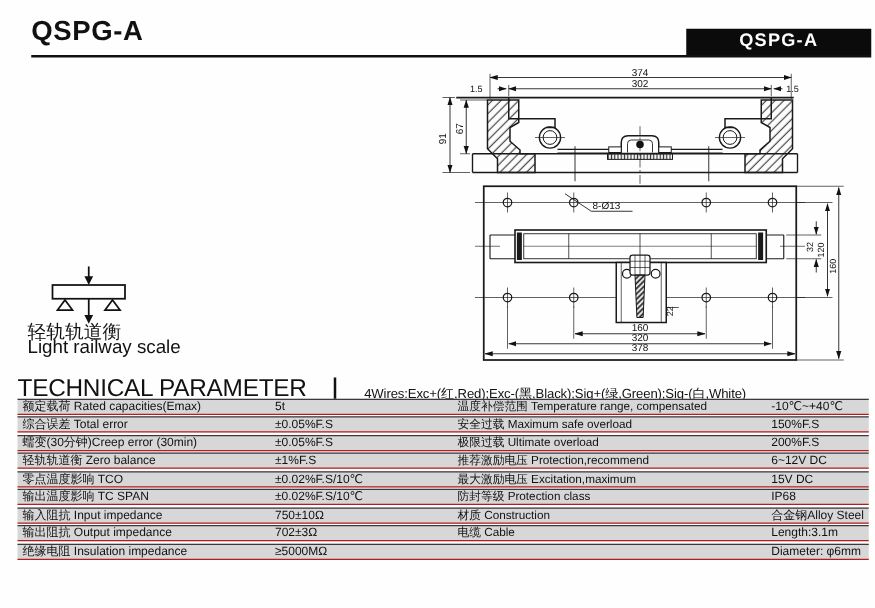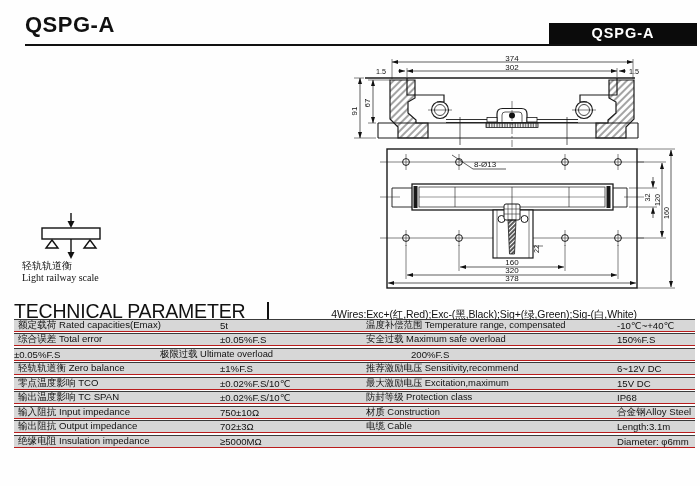--- a/index.html
+++ b/index.html
@@ -6,25 +6,25 @@
   body{
     width:700px;height:486px;position:relative;background:#fefefe;
     font-family:"Liberation Sans","DejaVu Sans",sans-serif;color:#111;overflow:hidden;
   }
   .title{position:absolute;left:25px;top:12px;font-size:22px;font-weight:bold;letter-spacing:.5px;}
   .rule{position:absolute;left:25px;top:44px;width:672px;height:2px;background:#111;}
   .badge{position:absolute;left:549px;top:23px;width:148px;height:21px;background:#0b0b0b;color:#fff;
     font-weight:bold;font-size:14.5px;text-align:center;line-height:21px;letter-spacing:1px;}
   .drawing{position:absolute;left:340px;top:55px;}
   .scale-icon{position:absolute;left:36px;top:213px;}
-  .icon-caption{position:absolute;left:22px;top:260px;font-size:10px;line-height:12px;font-family:Liberation Serif, serif;}
+  .icon-caption{position:absolute;left:22px;top:260px;font-size:15px;line-height:12px;}
   .tp-head{position:absolute;left:14px;top:300px;display:flex;align-items:flex-end;gap:22px;white-space:nowrap;}
   .tp-title{font-size:19.5px;letter-spacing:-.2px;}
   .tp-bar{width:2px;height:21px;background:#111;}
-  .tp-note{font-size:10.5px;padding-bottom:1px;letter-spacing:-.1px;margin-left:40px;}
+  .tp-note{font-size:10.5px;padding-bottom:1px;letter-spacing:-.1px;}
   .ptable{position:absolute;left:14px;top:319px;width:681px;}
   .trow{display:flex;align-items:center;height:12.7px;margin-bottom:1.8px;background:#d7d7d7;
     border-top:1px solid #3a3a3a;border-bottom:1px solid #b91c1c;box-sizing:border-box;
     font-size:9.6px;white-space:nowrap;}
   .c{overflow:hidden;}
   .ll{width:202px;padding-left:4px;}
   .lv{width:146px;}
   .rl{width:251px;font-size:9.4px;}
   .rv{flex:1;}
   svg text{font-family:"Liberation Sans","DejaVu Sans",sans-serif;font-size:8px;fill:#111;}
@@ -173,28 +173,29 @@
     <div class="c rl">温度补偿范围  Temperature range, compensated</div>
     <div class="c rv">-10℃~+40℃</div>
   </div>
   <div class="trow">
     <div class="c ll">综合误差 Total error</div>
     <div class="c lv">±0.05%F.S</div>
     <div class="c rl">安全过载  Maximum safe overload</div>
     <div class="c rv">150%F.S</div>
   </div>
   <div class="trow">
+    <div class="c ll">蠕变(30分钟)Creep error (30min)</div>
     <div class="c lv">±0.05%F.S</div>
     <div class="c rl">极限过载  Ultimate overload</div>
     <div class="c rv">200%F.S</div>
   </div>
   <div class="trow">
     <div class="c ll">轻轨轨道衡 Zero balance</div>
     <div class="c lv">±1%F.S</div>
-    <div class="c rl">推荐激励电压 Sensitivity,recommend</div>
+    <div class="c rl">推荐激励电压 Protection,recommend</div>
     <div class="c rv">6~12V DC</div>
   </div>
   <div class="trow">
     <div class="c ll">零点温度影响 TCO</div>
     <div class="c lv">±0.02%F.S/10℃</div>
     <div class="c rl">最大激励电压 Excitation,maximum</div>
     <div class="c rv">15V DC</div>
   </div>
   <div class="trow">
     <div class="c ll">输出温度影响 TC SPAN</div>

